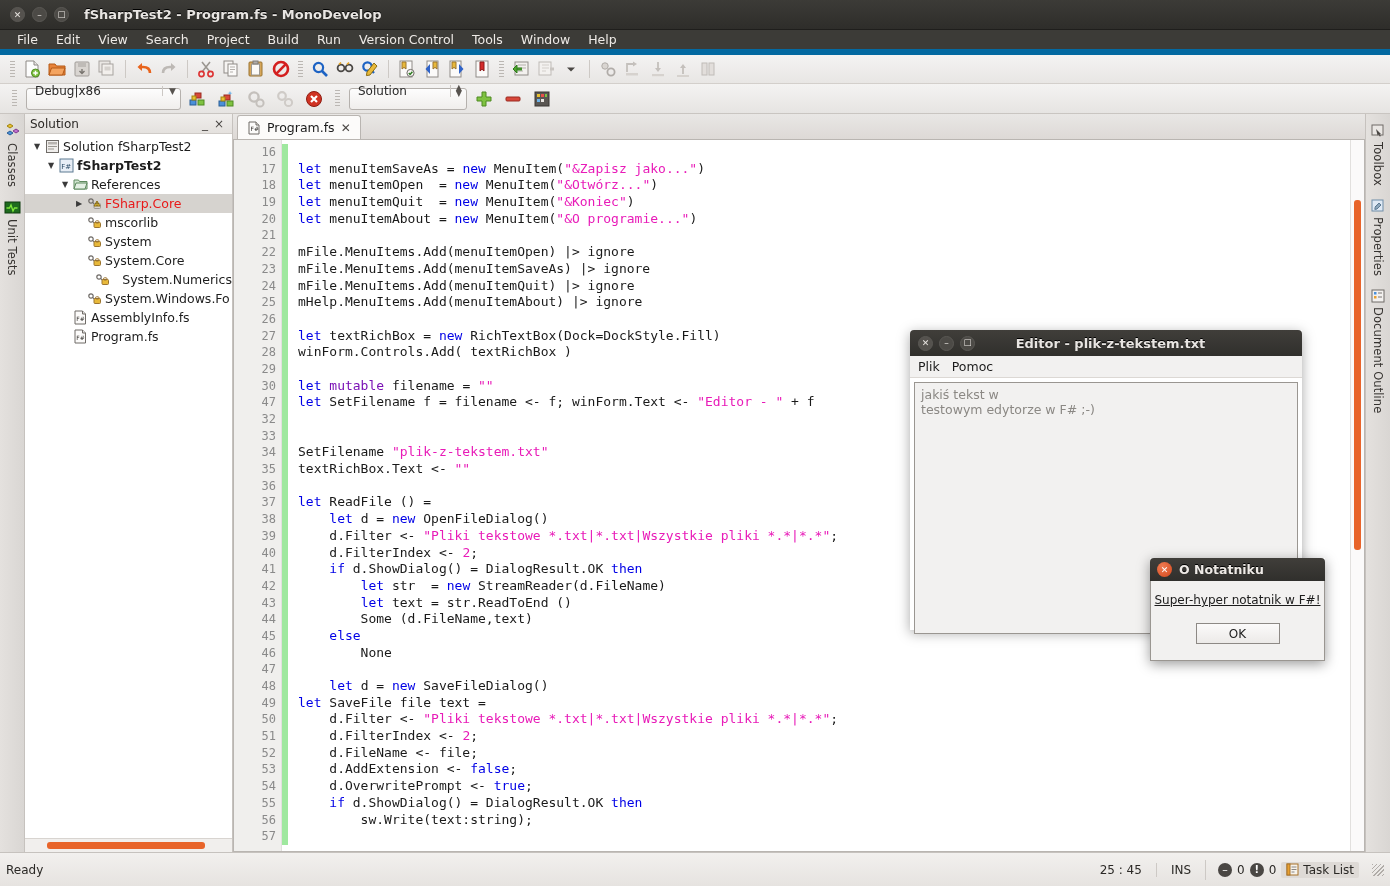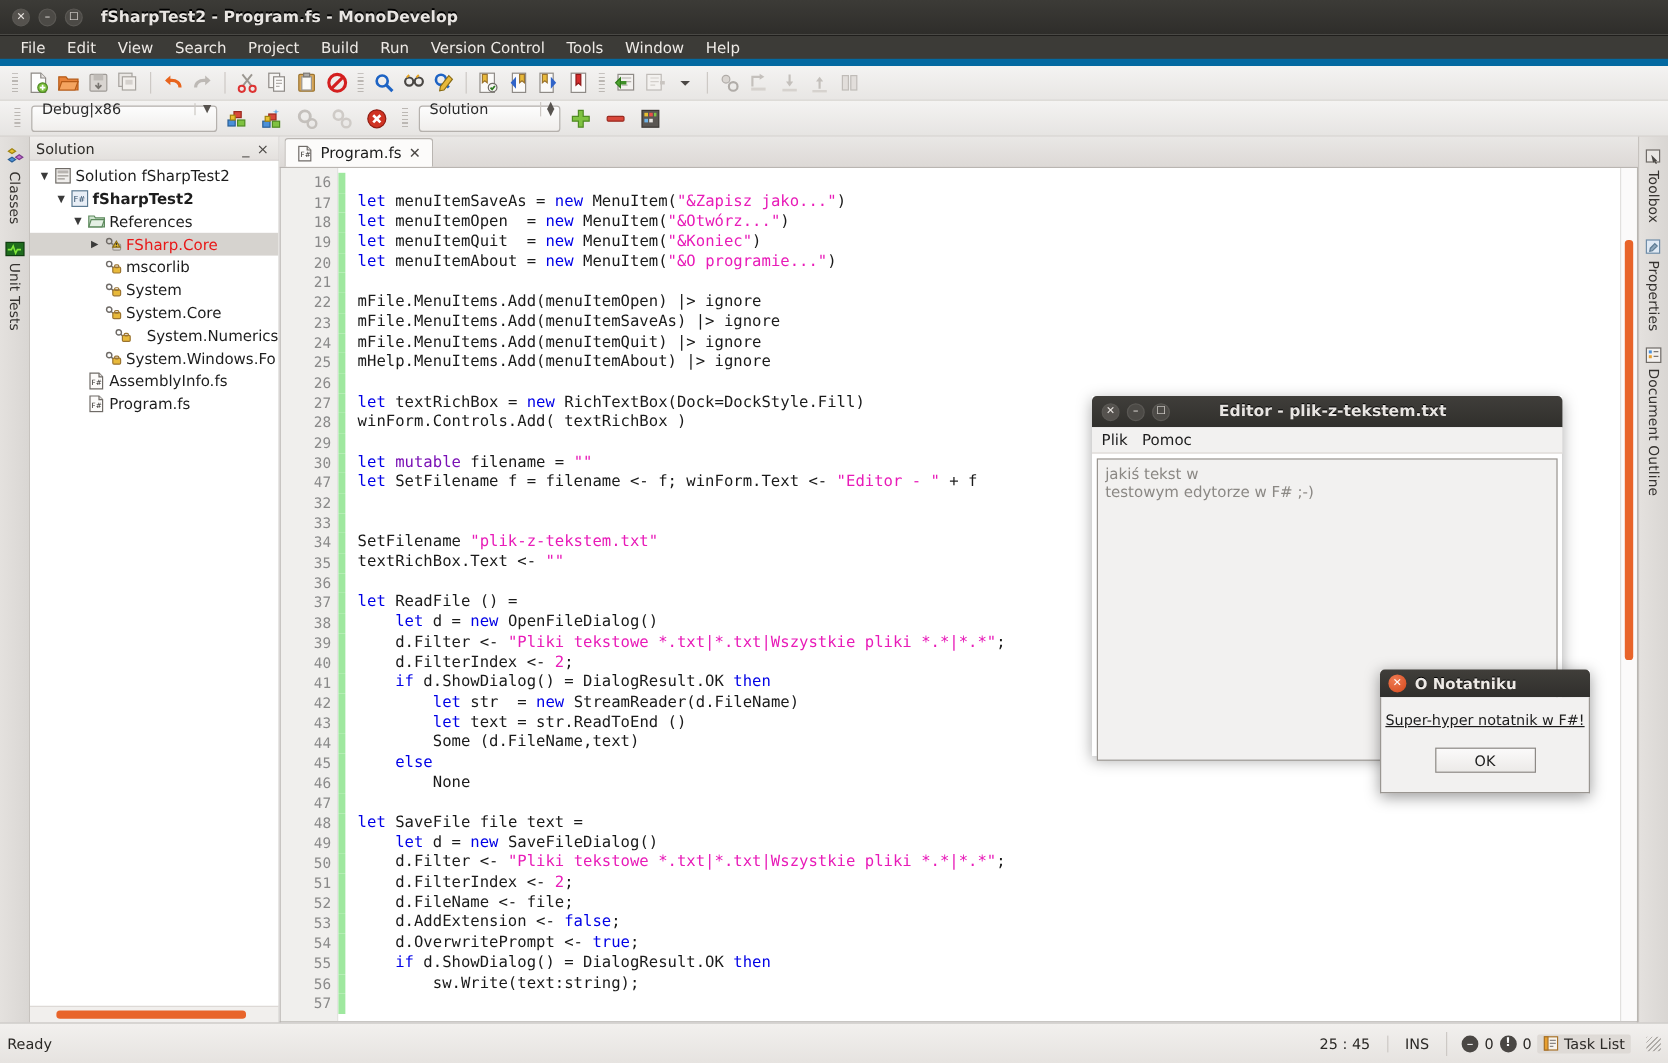--- a/index.html
+++ b/index.html
@@ -733,22 +733,22 @@
             <div class="cline"><span>    </span><span class="k">let </span><span>d = </span><span class="k">new </span><span>OpenFileDialog()</span></div>
             <div class="cline"><span>    d.Filter &lt;- </span><span class="s">"Pliki tekstowe *.txt|*.txt|Wszystkie pliki *.*|*.*"</span><span>;</span></div>
             <div class="cline"><span>    d.FilterIndex &lt;- </span><span class="n">2</span><span>;</span></div>
             <div class="cline"><span>    </span><span class="k">if </span><span>d.ShowDialog() = DialogResult.OK </span><span class="k">then</span></div>
             <div class="cline"><span>        </span><span class="k">let </span><span>str  = </span><span class="k">new </span><span>StreamReader(d.FileName)</span></div>
             <div class="cline"><span>        </span><span class="k">let </span><span>text = str.ReadToEnd ()</span></div>
             <div class="cline"><span>        Some (d.FileName,text)</span></div>
             <div class="cline"><span>    </span><span class="k">else</span></div>
             <div class="cline"><span>        None</span></div>
             <div class="cline">&nbsp;</div>
+            <div class="cline"><span>    </span><span class="k">let </span><span>d = </span><span class="k">new </span><span>SaveFileDialog()</span></div>
             <div class="cline"><span class="k">let </span><span>SaveFile file text =</span></div>
-            <div class="cline"><span>    </span><span class="k">let </span><span>d = </span><span class="k">new </span><span>SaveFileDialog()</span></div>
             <div class="cline"><span>    d.Filter &lt;- </span><span class="s">"Pliki tekstowe *.txt|*.txt|Wszystkie pliki *.*|*.*"</span><span>;</span></div>
             <div class="cline"><span>    d.FilterIndex &lt;- </span><span class="n">2</span><span>;</span></div>
             <div class="cline"><span>    d.FileName &lt;- file;</span></div>
             <div class="cline"><span>    d.AddExtension &lt;- </span><span class="k">false</span><span>;</span></div>
             <div class="cline"><span>    d.OverwritePrompt &lt;- </span><span class="k">true</span><span>;</span></div>
             <div class="cline"><span>    </span><span class="k">if </span><span>d.ShowDialog() = DialogResult.OK </span><span class="k">then</span></div>
             <div class="cline"><span>        sw.Write(text:string);</span></div>
           </div>
         <div class="vscroll">
           <div class="vthumb" style="top:60px;height:350px;"></div>

